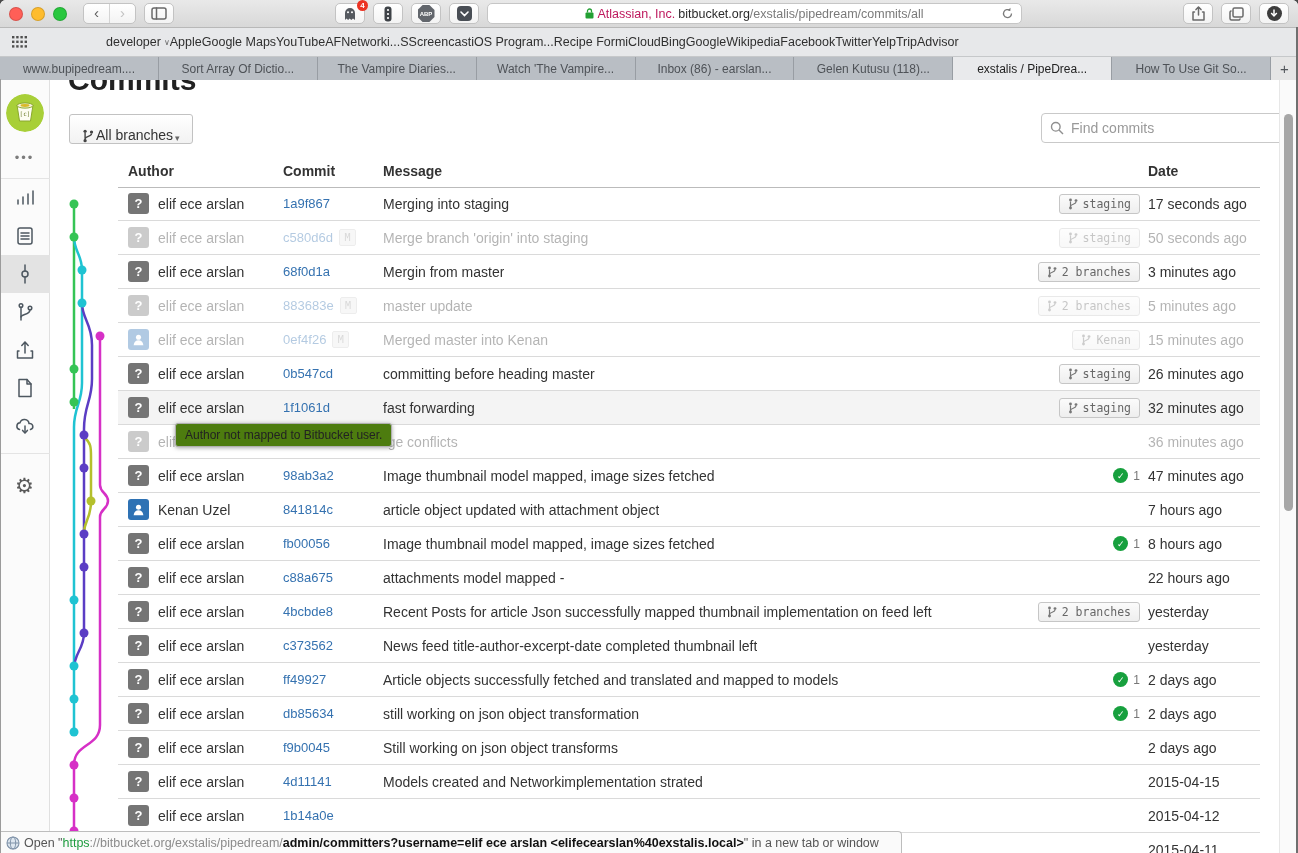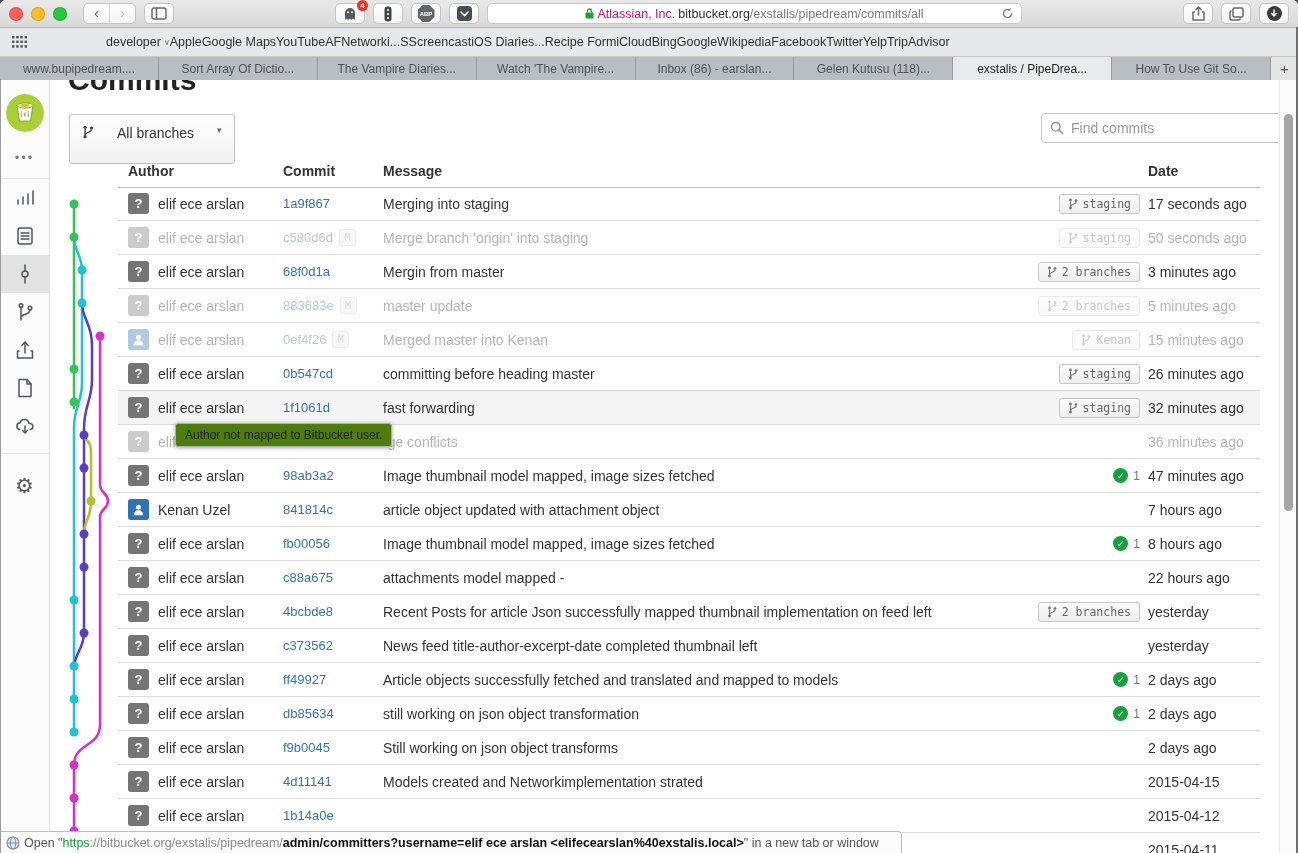--- a/index.html
+++ b/index.html
@@ -51,22 +51,22 @@
   .s-avatar{width:38px;height:38px;margin-top:14px;border-radius:50%;overflow:hidden}
   .s-more{margin-top:18px;height:20px;color:#7c7c7c;font-size:13px;letter-spacing:2px}
   .s-div{width:50px;height:1px;background:#e4e4e4;margin-top:8px}
   .s-item{width:50px;height:38px;display:flex;align-items:center;justify-content:center}
   .s-item.sel{background:#e3e3e3}
   .s-gear{font-size:21px;color:#5a5a5a;line-height:1}
   .icon-stroke{stroke:#4d5760;fill:none;stroke-width:1.5;stroke-linecap:round;stroke-linejoin:round}
 
   .main{position:relative;width:1230px;overflow:hidden;background:#fff}
   .page-title{position:absolute;top:-17px;left:18px;font-size:30px;font-weight:bold;color:#222;margin:0}
-  .branch-btn{position:absolute;left:19px;top:34px;height:28px;padding:10px 12px;border:1px solid #c2c2c2;border-radius:3px;
-              background:linear-gradient(#fff,#f2f2f2);display:flex;align-items:flex-start;gap:23px;font-size:14px;color:#333}
+  .branch-btn{position:absolute;left:19px;top:34px;height:28px;padding:0 12px;border:1px solid #c2c2c2;border-radius:3px;
+              background:linear-gradient(#fff,#f2f2f2);display:flex;align-items:flex-end;gap:2px;font-size:14px;color:#333}
   .branch-btn .caret{font-size:9px;color:#666}
   .find-box{position:absolute;left:991px;top:33px;width:274px;height:30px;box-sizing:border-box}
   .find-box input{width:100%;height:100%;box-sizing:border-box;border:1px solid #c9c9c9;border-radius:4px;
                   padding:0 8px 0 29px;font-size:14px;color:#333;font-family:"Liberation Sans",sans-serif;outline:none}
   .find-box input::placeholder{color:#999}
   .find-box svg{position:absolute;left:9px;top:8px}
 
   .thead{position:absolute;left:68px;top:76px;width:1142px;height:31px;border-bottom:1px solid #bbb;font-size:14px;font-weight:bold;color:#333}
   .thead span{position:absolute;top:7px}
   .th-author{left:10px}.th-commit{left:165px}.th-message{left:265px}.th-date{left:1030px}
@@ -213,21 +213,21 @@
             <rect x="12.6" y="9.2" width="2.4" height="2.4"></rect>
         </g>
       </svg>
     </span>
     <span class="bm-items">
         <span class="bm-item">developer<span class="bm-caret">∨</span></span>
         <span class="bm-item">Apple</span>
         <span class="bm-item">Google Maps</span>
         <span class="bm-item">YouTube</span>
         <span class="bm-item">AFNetworki...SScreencast</span>
-        <span class="bm-item">iOS Diaries...</span>
+        <span class="bm-item">iOS Program...</span>
         <span class="bm-item">Recipe Form</span>
         <span class="bm-item">iCloud</span>
         <span class="bm-item">Bing</span>
         <span class="bm-item">Google</span>
         <span class="bm-item">Wikipedia</span>
         <span class="bm-item">Facebook</span>
         <span class="bm-item">Twitter</span>
         <span class="bm-item">Yelp</span>
         <span class="bm-item">TripAdvisor</span>
       </span>

